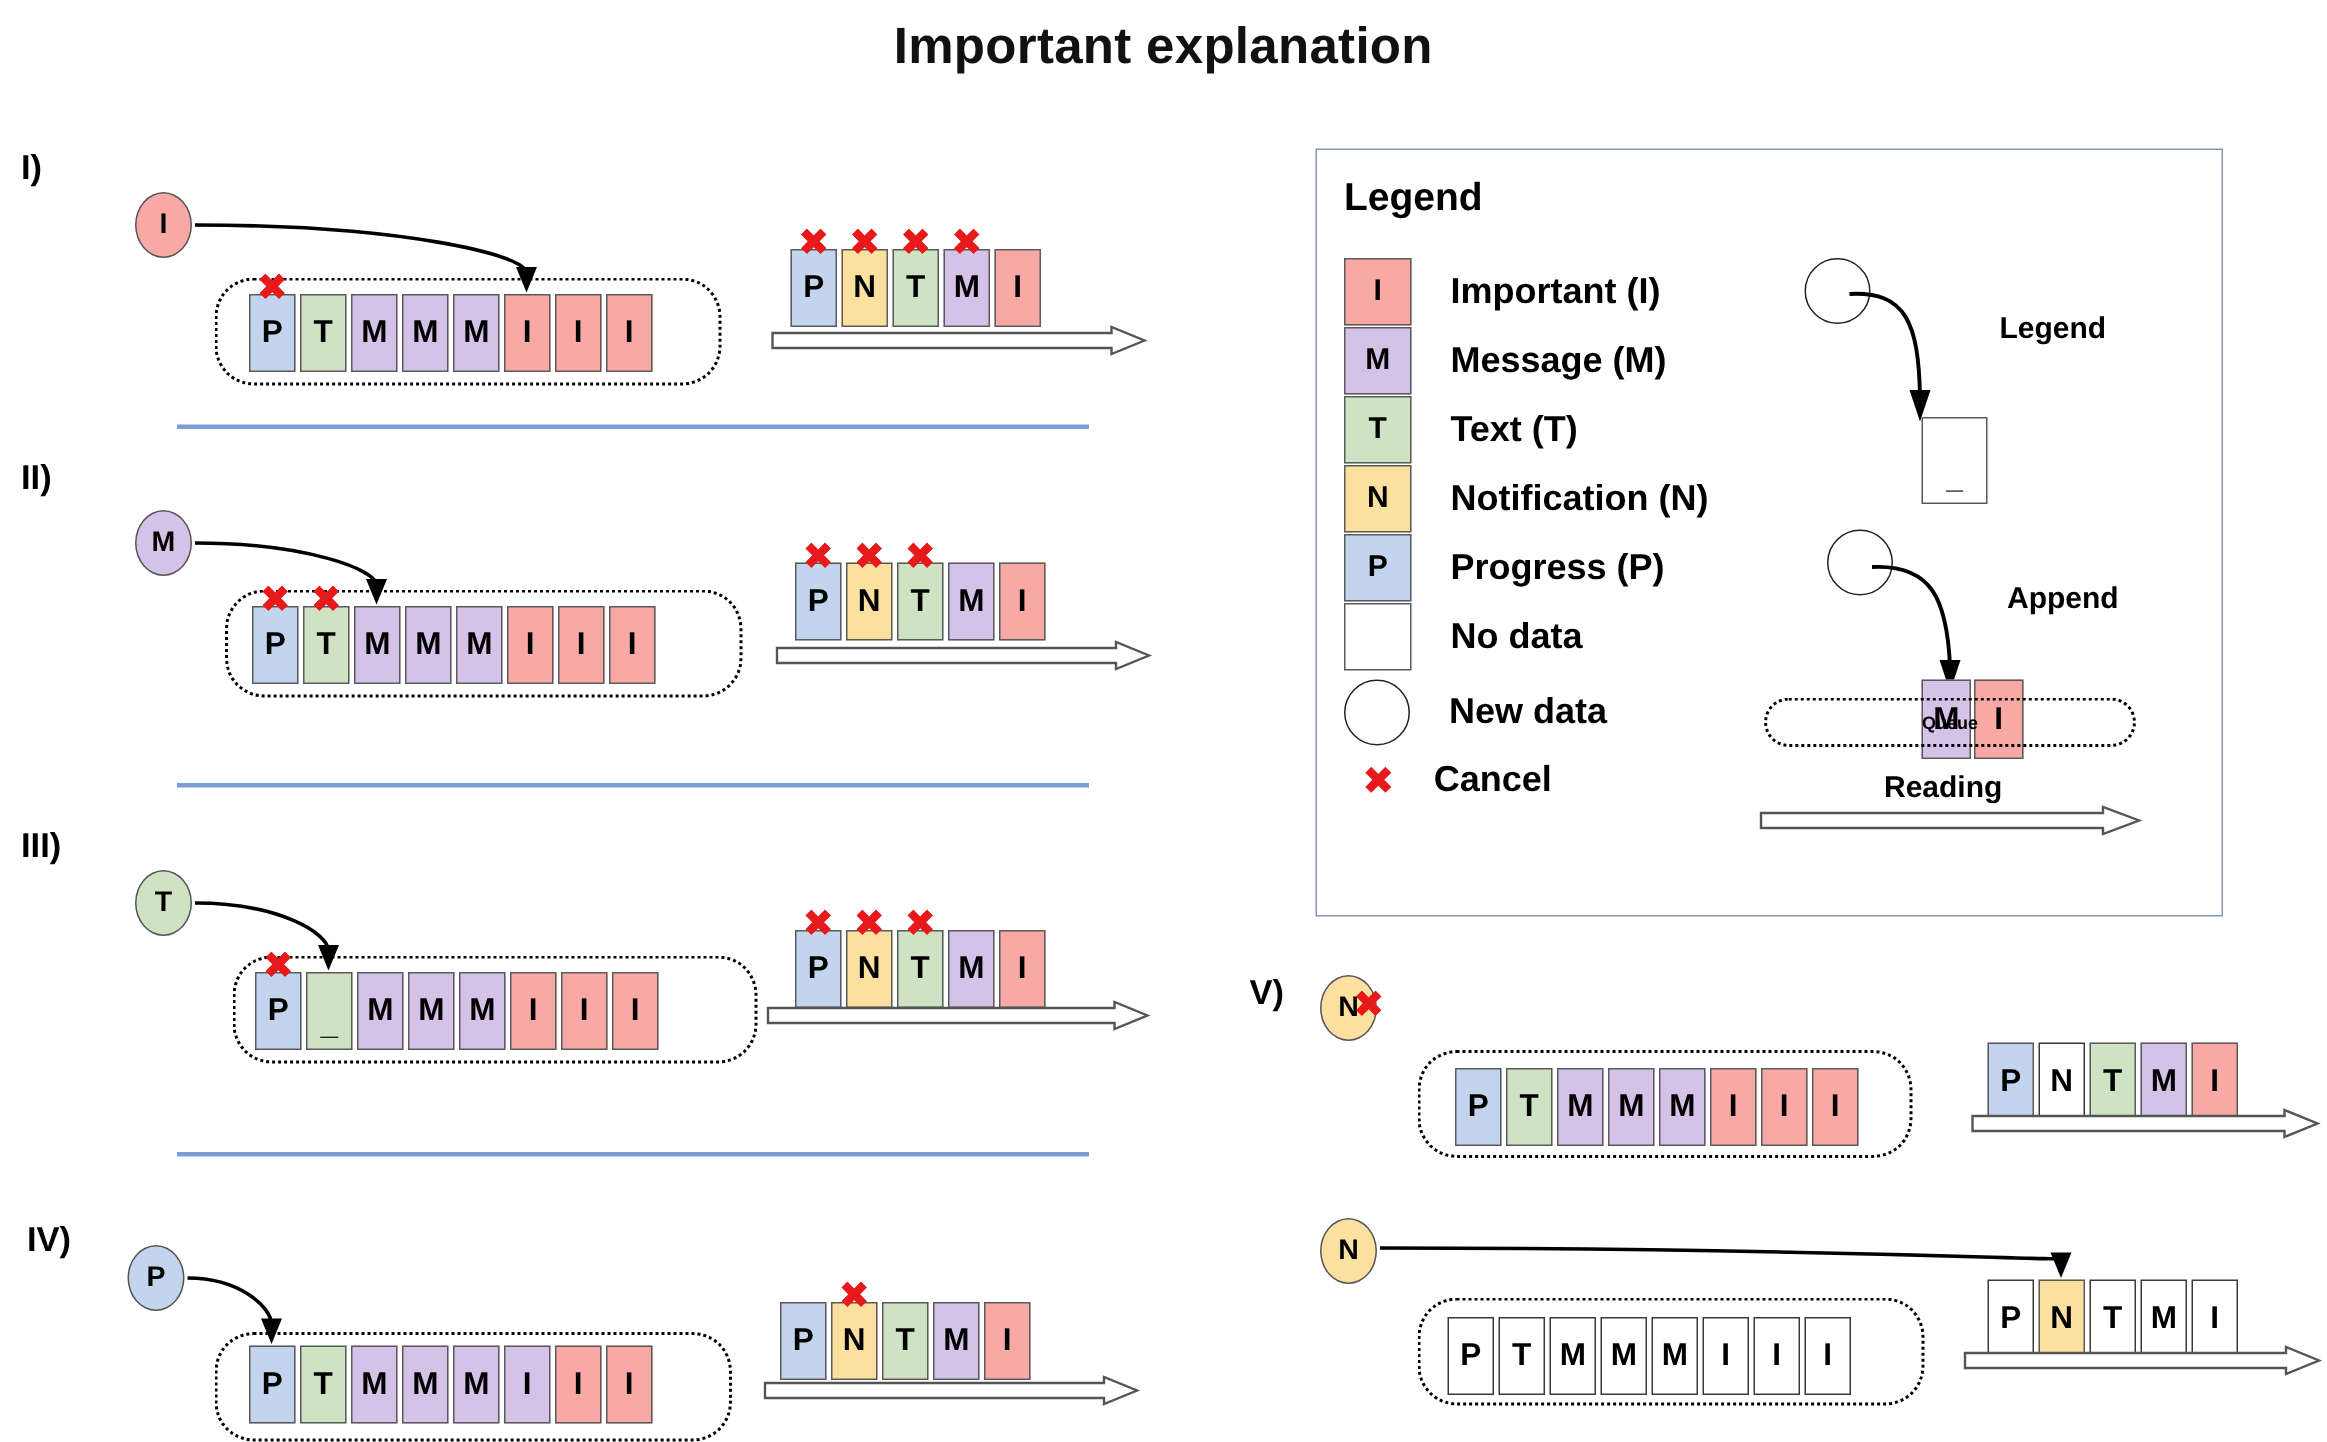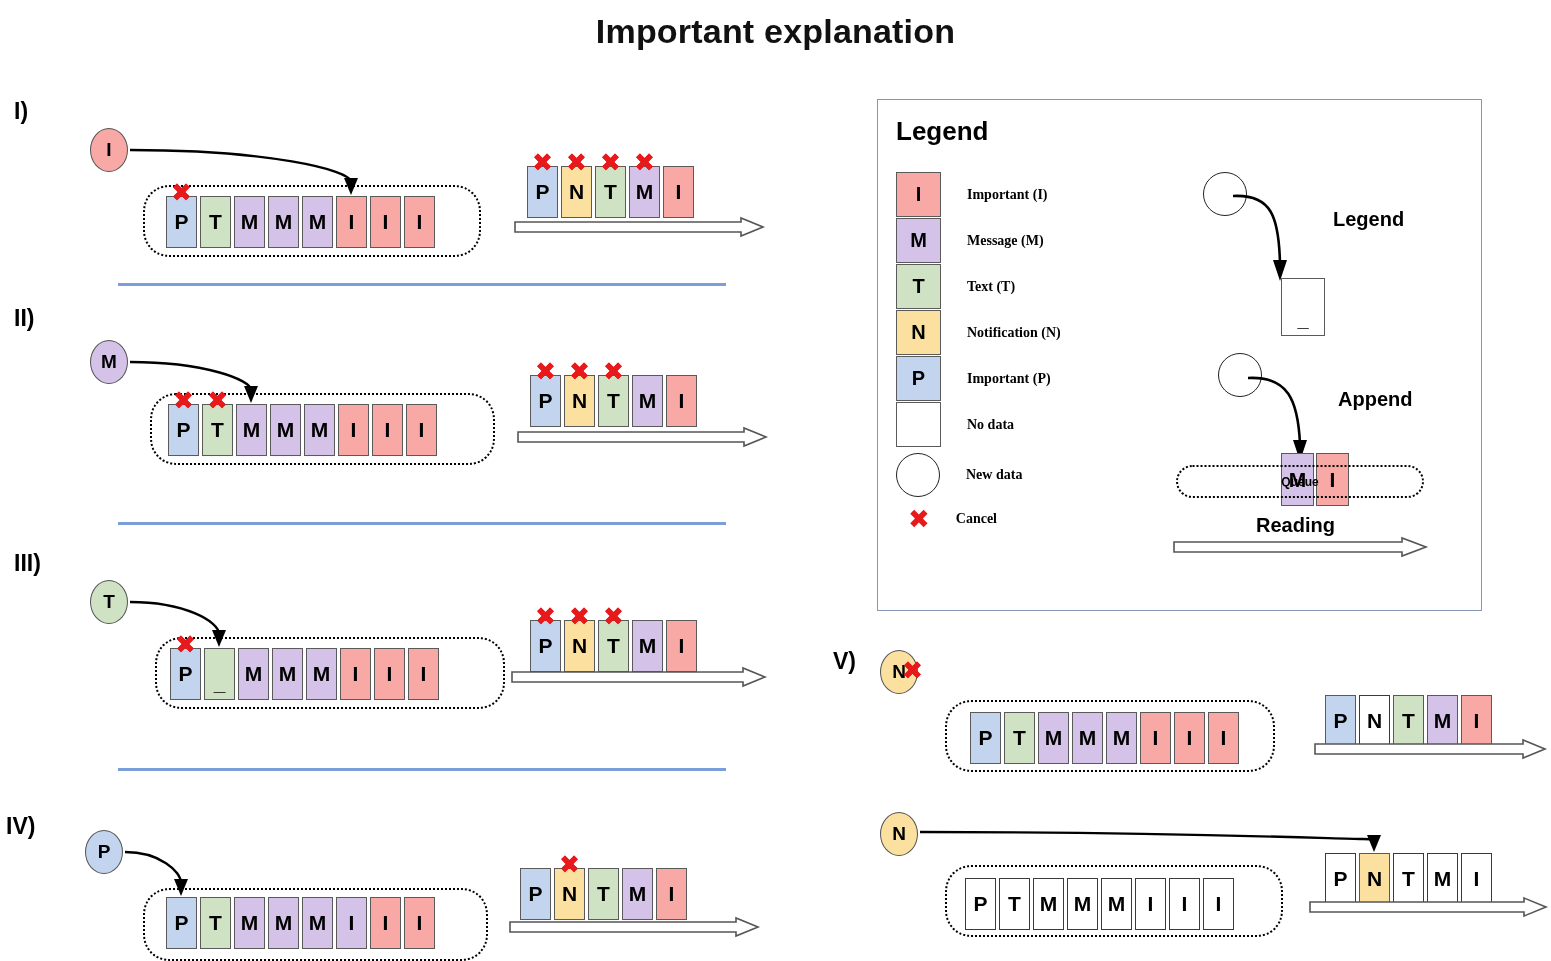--- a/index.html
+++ b/index.html
@@ -58,41 +58,41 @@
   .legend-row{position:absolute;display:flex;align-items:center;}
   .legend-swatch{
     width:45px;height:45px;border:1.5px solid #5a5a5a;box-sizing:border-box;
     display:flex;align-items:center;justify-content:center;
     font-size:20px;font-weight:700;
   }
   .legend-circle{
     width:44px;height:44px;border-radius:50%;border:1.6px solid #222;
     background:#fff;box-sizing:border-box;
   }
-  .legend-text{margin-left:26px;font-size:14px;font-weight:700;white-space:nowrap;font-family:Liberation Serif, serif;}
+  .legend-text{margin-left:26px;font-size:24px;font-weight:700;white-space:nowrap;}
   .legend-x{color:#e8191b;font-size:26px;font-weight:900;line-height:1;}
 
   .lg-label{position:absolute;font-size:20px;font-weight:700;}
   .lg-queue{
     position:absolute;border:2.4px dotted #000;border-radius:18px;box-sizing:border-box;
     display:flex;align-items:center;justify-content:center;
     font-size:12px;font-weight:700;
   }
 
   svg{overflow:visible;}
 </style>
 </head>
 <body>
 
 <div id="page-title">Important explanation</div>
 
 <div class="sec-label" style="left:14px;top:98px;">I)</div>
 <div class="sec-label" style="left:14px;top:305px;">II)</div>
 <div class="sec-label" style="left:14px;top:550px;">III)</div>
-<div class="sec-label" style="left:6px;top:813px;">IV)</div>
+<div class="sec-label" style="left:18px;top:813px;">IV)</div>
 <div class="sec-label" style="left:833px;top:648px;">V)</div>
 
 <div class="divider" style="top:283px;"></div>
 <div class="divider" style="top:522px;"></div>
 <div class="divider" style="top:768px;"></div>
 
 <div id="sections-root">
     <div class="bubble" style="left: 90px; top: 128px; background: rgb(248, 169, 165);">
       <span>I</span>
     </div>
@@ -445,21 +445,21 @@
   <div class="legend-row" style="left:18px;top:164px;">
     <div class="legend-swatch" style="background: rgb(207, 227, 196);">T</div>
     <div class="legend-text">Text (T)</div>
   </div>
   <div class="legend-row" style="left:18px;top:210px;">
     <div class="legend-swatch" style="background: rgb(251, 224, 160);">N</div>
     <div class="legend-text">Notification (N)</div>
   </div>
   <div class="legend-row" style="left:18px;top:256px;">
     <div class="legend-swatch" style="background: rgb(194, 212, 238);">P</div>
-    <div class="legend-text">Important (P)</div>
+    <div class="legend-text">Progress (P)</div>
   </div>
   <div class="legend-row" style="left:18px;top:302px;">
     <div class="legend-swatch" style="background: rgb(255, 255, 255);"></div>
     <div class="legend-text">No data</div>
   </div>
   <div class="legend-row" style="left:18px;top:353px;">
     <div class="legend-circle"></div>
     <div class="legend-text">New data</div>
   </div>
   <div class="legend-row" style="left:30px;top:406px;">

